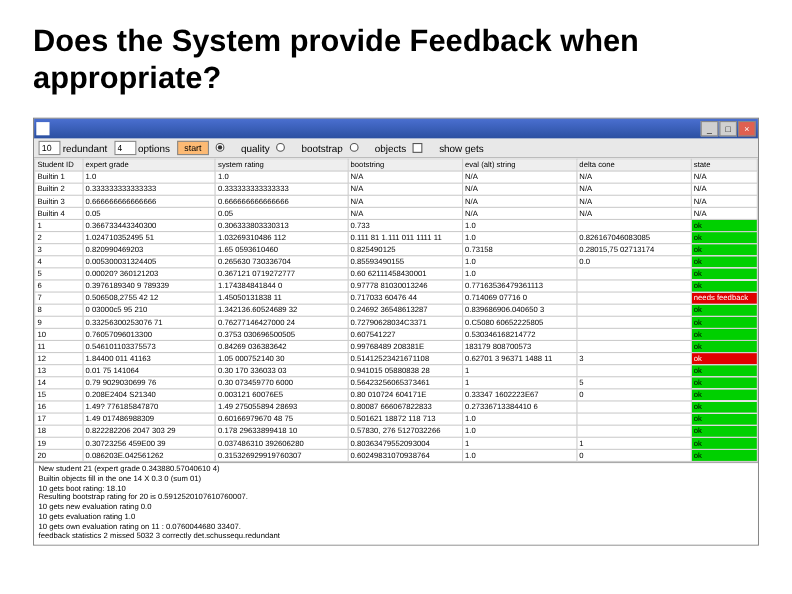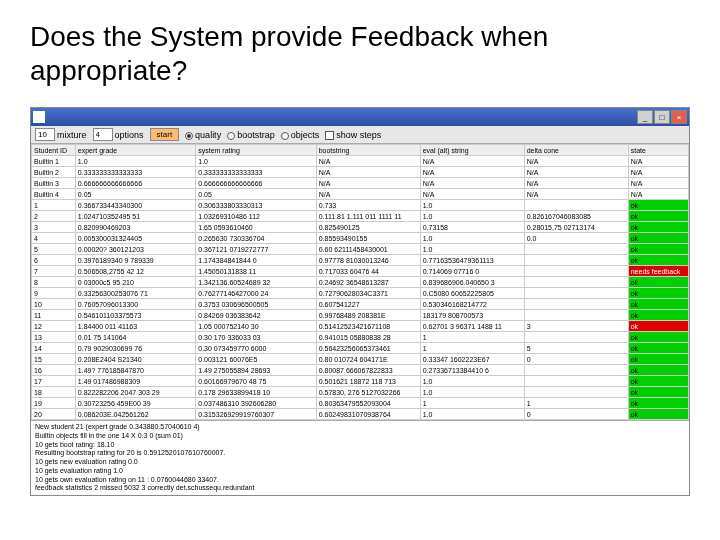--- a/index.html
+++ b/index.html
@@ -1,30 +1,30 @@
 <!DOCTYPE html>
 <html><head>
 <meta charset="utf-8">
 <style>
   * { margin: 0; padding: 0; box-sizing: border-box; }
   body { width: 720px; height: 540px; background: #fff; font-family: Arial, sans-serif; overflow: hidden; }
   .slide { padding: 20px 30px; }
-  .title { font-size: 28px; font-weight: normal; margin-bottom: 20px; line-height: 1.2; }
+  .title { font-size: 28px; font-weight: bold; margin-bottom: 20px; line-height: 1.2; }
   .app-window { border: 1px solid #888; background: #f0f0f0; position: relative; }
   .titlebar { background: linear-gradient(#4a6fd0, #2a4fa0); height: 18px; display: flex; justify-content: space-between; align-items: center; padding: 0 2px; }
   .app-icon { width: 12px; height: 12px; background: #fff; display: inline-block; }
   .win-controls { display: flex; gap: 1px; }
   .win-btn { width: 16px; height: 14px; background: #d0d0d0; border: 1px solid #888; font-size: 8px; display: flex; align-items: center; justify-content: center; }
   .win-close { background: #e06050; color: #fff; }
   .toolbar { background: #e8e8e8; padding: 2px 4px; display: flex; align-items: center; gap: 6px; font-size: 9px; border-bottom: 1px solid #aaa; }
   .tb-field { display: flex; align-items: center; gap: 2px; }
   .tb-input { width: 20px; height: 13px; border: 1px solid #888; background: #fff; font-size: 8px; padding: 0 2px; }
   .tb-btn { padding: 1px 6px; border: 1px solid #888; background: #fdba74; font-size: 8px; }
   .radio-group { display: flex; gap: 6px; align-items: center; }
-  .radio-item { display: flex; align-items: flex-end; gap: 2px; }
+  .radio-item { display: flex; align-items: flex-start; gap: 15px; }
   .radio-dot { width: 8px; height: 8px; border: 1px solid #555; border-radius: 50%; background: #fff; }
   .radio-dot.checked::after { content:''; display:block; width:4px; height:4px; background:#333; border-radius:50%; margin:1px; }
   .chk { width: 9px; height: 9px; border: 1px solid #555; background: #fff; }
   .table-wrap { background: #fff; overflow: hidden; }
   table { border-collapse: collapse; width: 100%; font-size: 7px; table-layout: fixed; }
   th, td { border: 1px solid #ccc; padding: 1px 2px; text-align: left; white-space: nowrap; overflow: hidden; height: 11px; }
   th { background: #eee; font-weight: normal; }
   .col-id { width: 40px; }
   .col-eg { width: 110px; }
   .col-sr { width: 110px; }
@@ -49,21 +49,21 @@
       <div class="win-controls">
         <div class="win-btn">_</div>
         <div class="win-btn">□</div>
         <div class="win-btn win-close">×</div>
       </div>
     </div>
 
     <div class="toolbar">
       <div class="tb-field">
         <input class="tb-input" value="10" style="">
-        <span>mixture</span>
+        <span>redundant</span>
       </div>
       <div class="tb-field">
         <input class="tb-input" value="4" style="">
         <span>options</span>
       </div>
       <button class="tb-btn">start</button>
       <div class="radio-group">
         <div class="radio-item">
             <span class="radio-dot checked"></span>
             <span>quality</span>
@@ -72,21 +72,21 @@
             <span class="radio-dot"></span>
             <span>bootstrap</span>
           </div>
         <div class="radio-item">
             <span class="radio-dot"></span>
             <span>objects</span>
           </div>
       </div>
       <div class="radio-item">
           <span class="chk"></span>
-          <span>show steps</span>
+          <span>show gets</span>
         </div>
     </div>
 
     <div class="table-wrap">
       <table>
         <thead>
           <tr>
             <th class="col-id">Student ID</th>
             <th class="col-eg">expert grade</th>
             <th class="col-sr">system rating</th>

